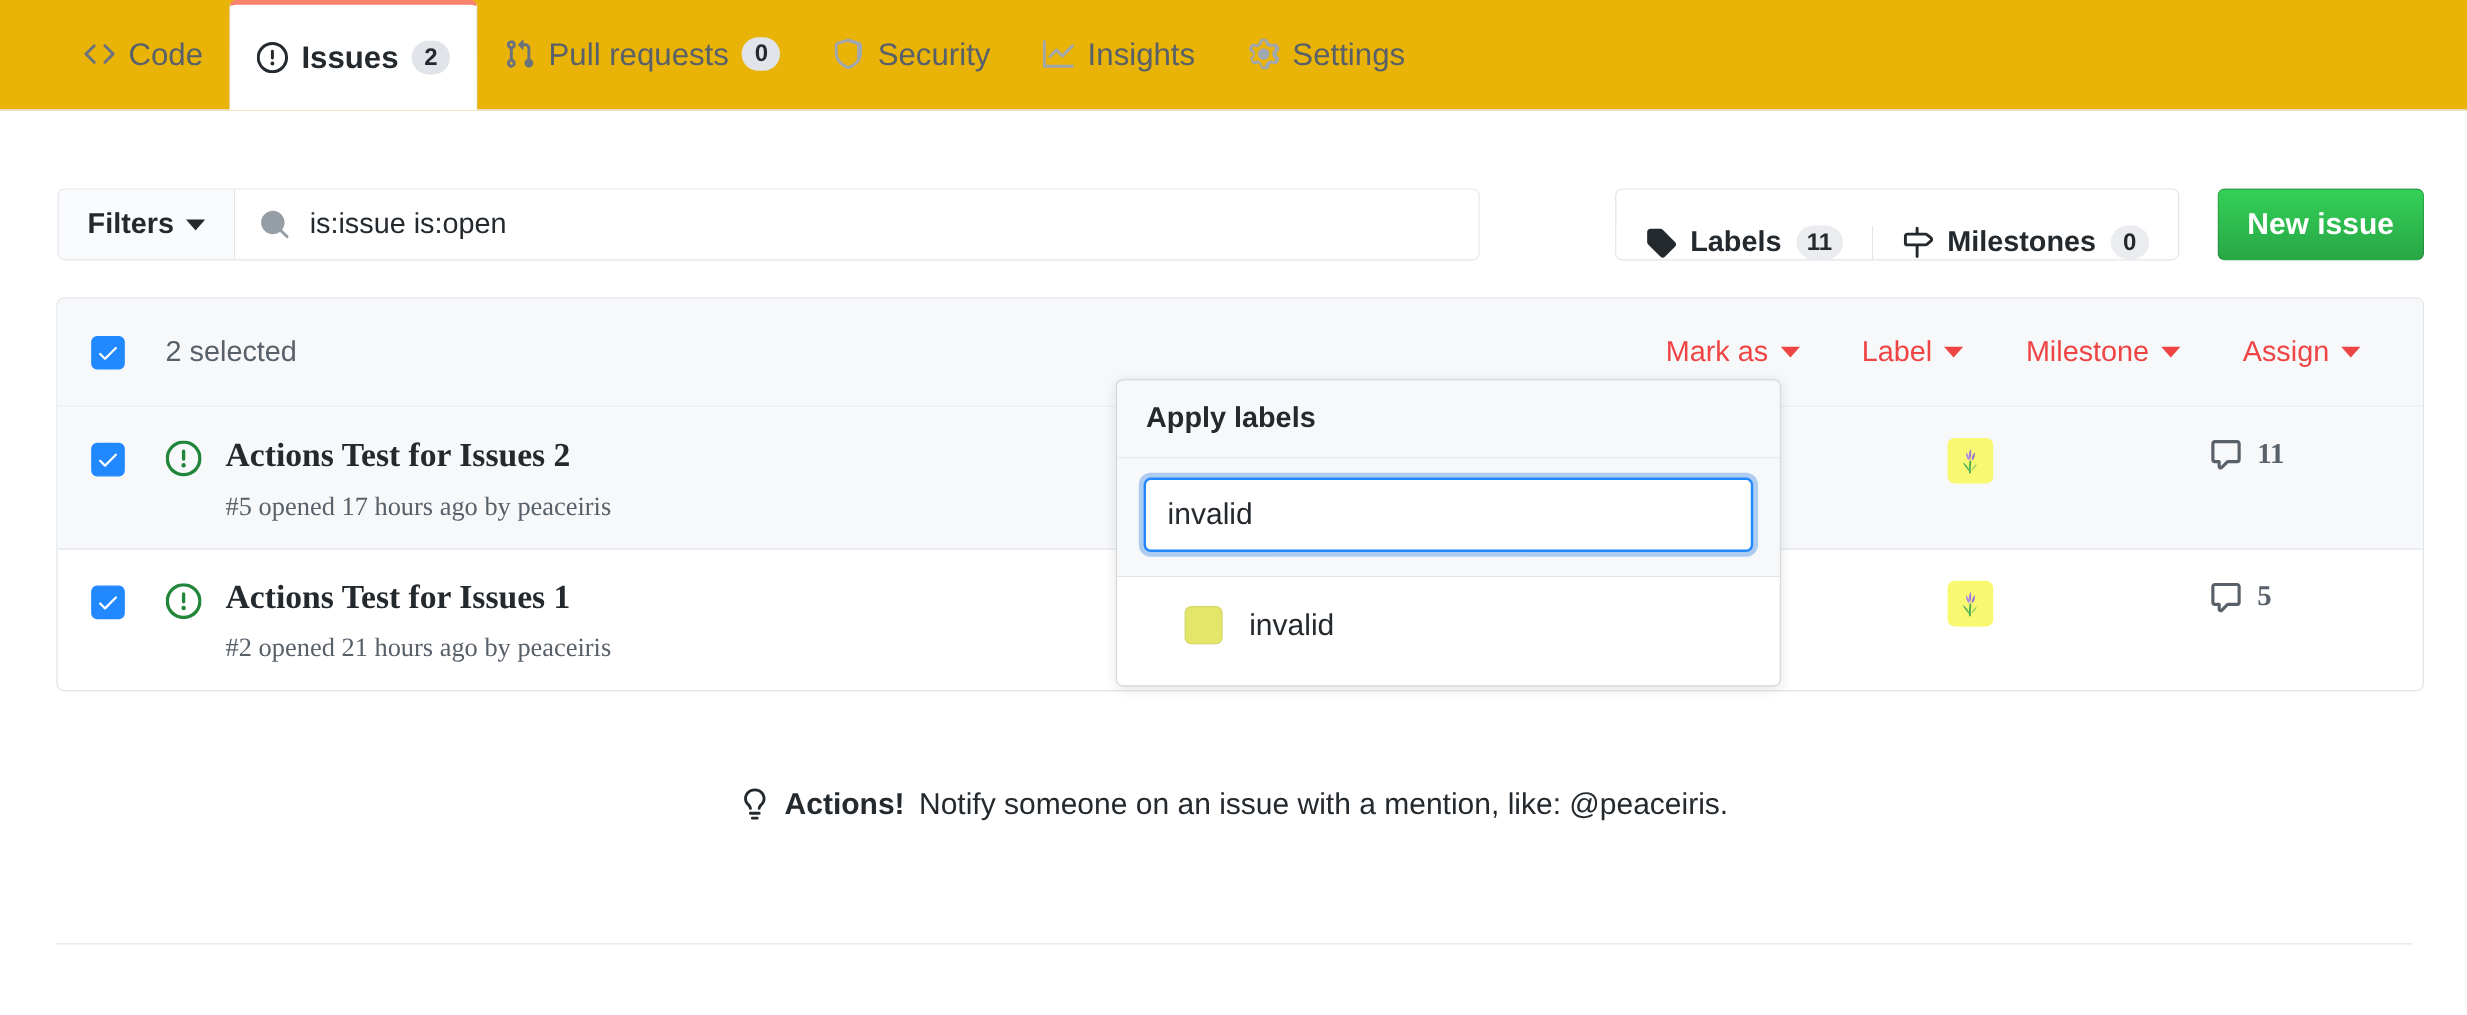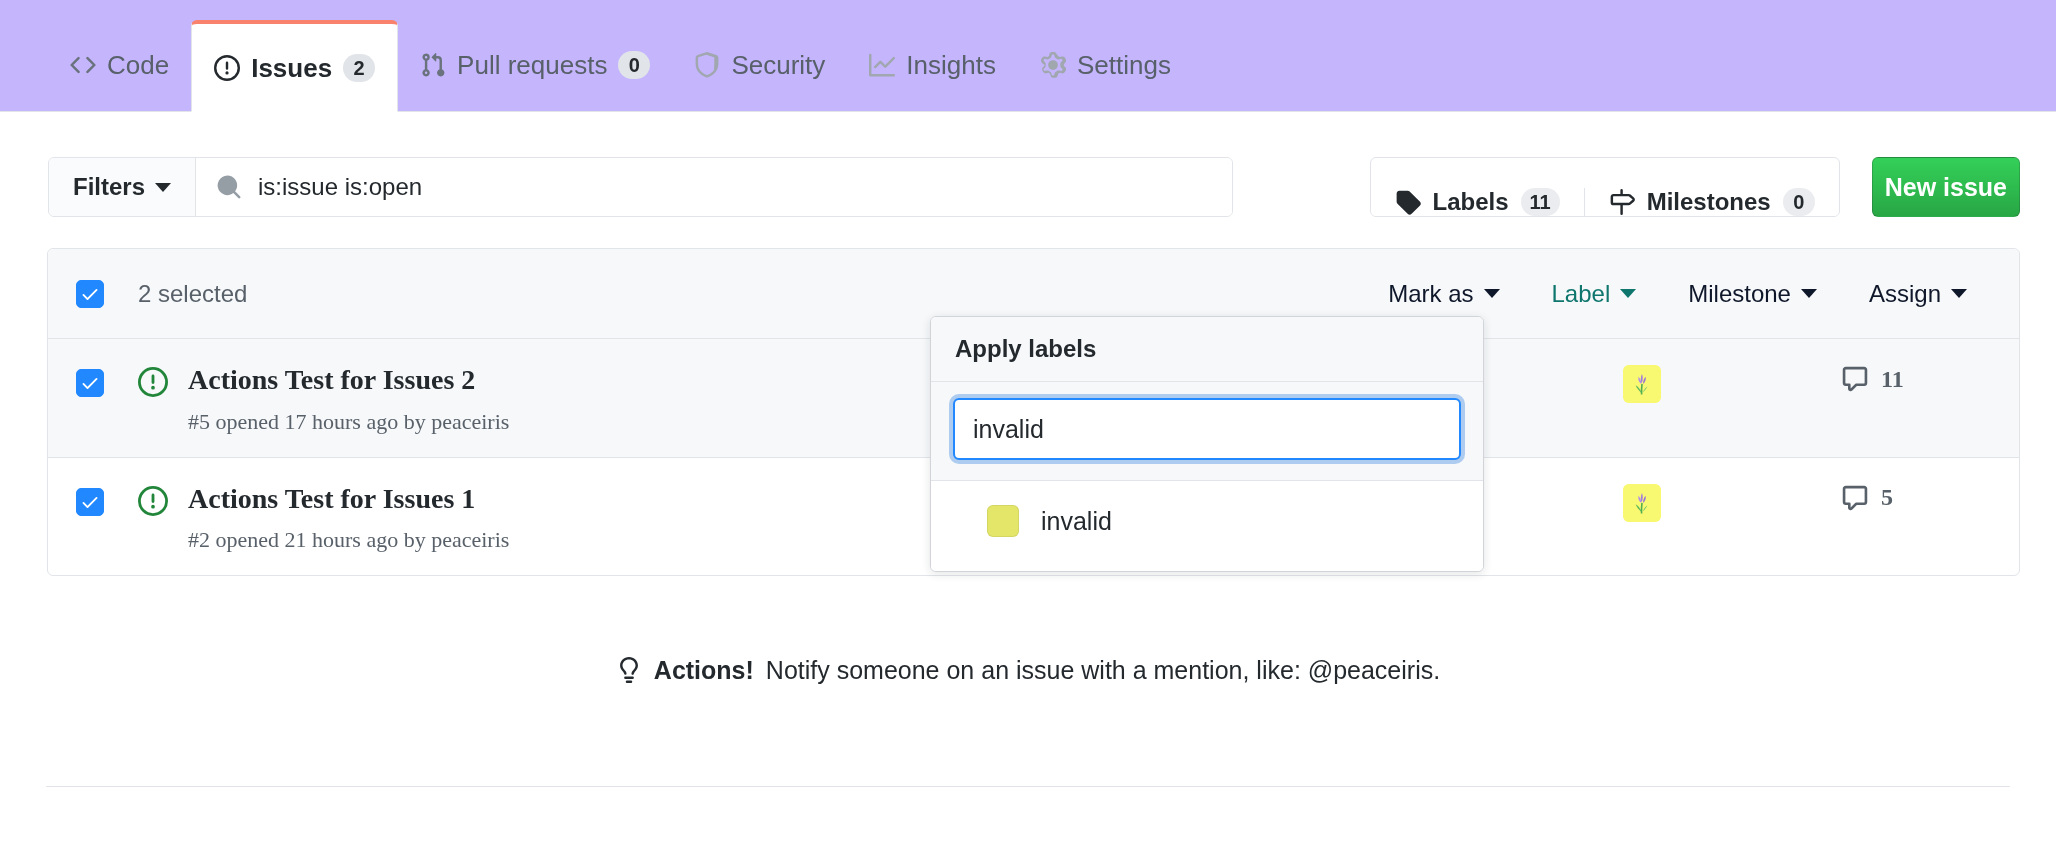--- a/index.html
+++ b/index.html
@@ -7,22 +7,22 @@
     margin: 0; padding: 0;
     width: 2056px; height: 846px;
     background: #ffffff;
     font-family: "Liberation Sans", sans-serif;
     -webkit-font-smoothing: antialiased;
   }
   .page { position: relative; width: 2056px; height: 846px; overflow: hidden; background:#fff; }
 
   
   .tabnav {
-    position: absolute; top: 0; left: 0; right: 0; height: 112px;
-    background: #c4b5fd;
+    position: absolute; top: 0; left: 0; right: 0; height: 92px;
+    background: #eab308;
     border-bottom: 1px solid #e1e4e8;
     display: flex; align-items: flex-end;
     padding-left: 48px;
   }
   .tab {
     display: flex; align-items: center; gap: 11px;
     height: 92px; padding: 0 22px;
     font-size: 26px; color: #586069;
     position: relative; cursor: pointer;
     white-space: nowrap;
@@ -94,21 +94,21 @@
   .btn-group > .gbtn { border-right: 1px solid #e1e4e8; }
   .btn-group > .gbtn:last-child { border-right: 0; }
   .gbtn {
     display: flex; align-items: center; gap: 12px;
     padding: 0 24px; font-size: 24px; font-weight: 600; color: #24292e;
     cursor: pointer; white-space: nowrap; background:#fff;
   }
   .gbtn .counter { background:#eaecef; }
   .btn-primary {
     display: flex; align-items: center; justify-content: center;
-    height: 60px; padding: 0 12px;
+    height: 60px; padding: 0 24px;
     background: linear-gradient(#34d058, #28a745);
     border: 1px solid rgba(27,31,35,0.2);
     border-radius: 6px; color: #fff;
     font-size: 25px; font-weight: 700; cursor: pointer;
     white-space: nowrap;
   }
 
   
   .issue-list {
     position: absolute; top: 248px; left: 47px; right: 36px;
@@ -131,23 +131,23 @@
   .chk svg { display:block; }
   .selected-text {
     margin-left: 34px; font-size: 24px; color: #586069;
   }
   .hdr-actions {
     margin-left: auto; display: flex; align-items: center; gap: 52px;
     padding-right: 24px;
   }
   .hdr-action {
     display: flex; align-items: center; gap: 10px;
-    font-size: 24px; color: #0f172a; cursor: pointer; white-space: nowrap;
-  }
-  .hdr-action.active { color: #0f766e; }
+    font-size: 24px; color: #ef4444; cursor: pointer; white-space: nowrap;
+  }
+  .hdr-action.active { color: #ef4444; }
 
   .issue-row {
     display: flex; align-items: flex-start;
     padding: 24px 28px 22px 28px;
     border-bottom: 1px solid #e1e4e8;
     min-height: 114px;
     position: relative;
     font-family: Liberation Serif, serif;
   }
   .issue-row:last-child { border-bottom: 0; border-radius: 0 0 6px 6px; }

